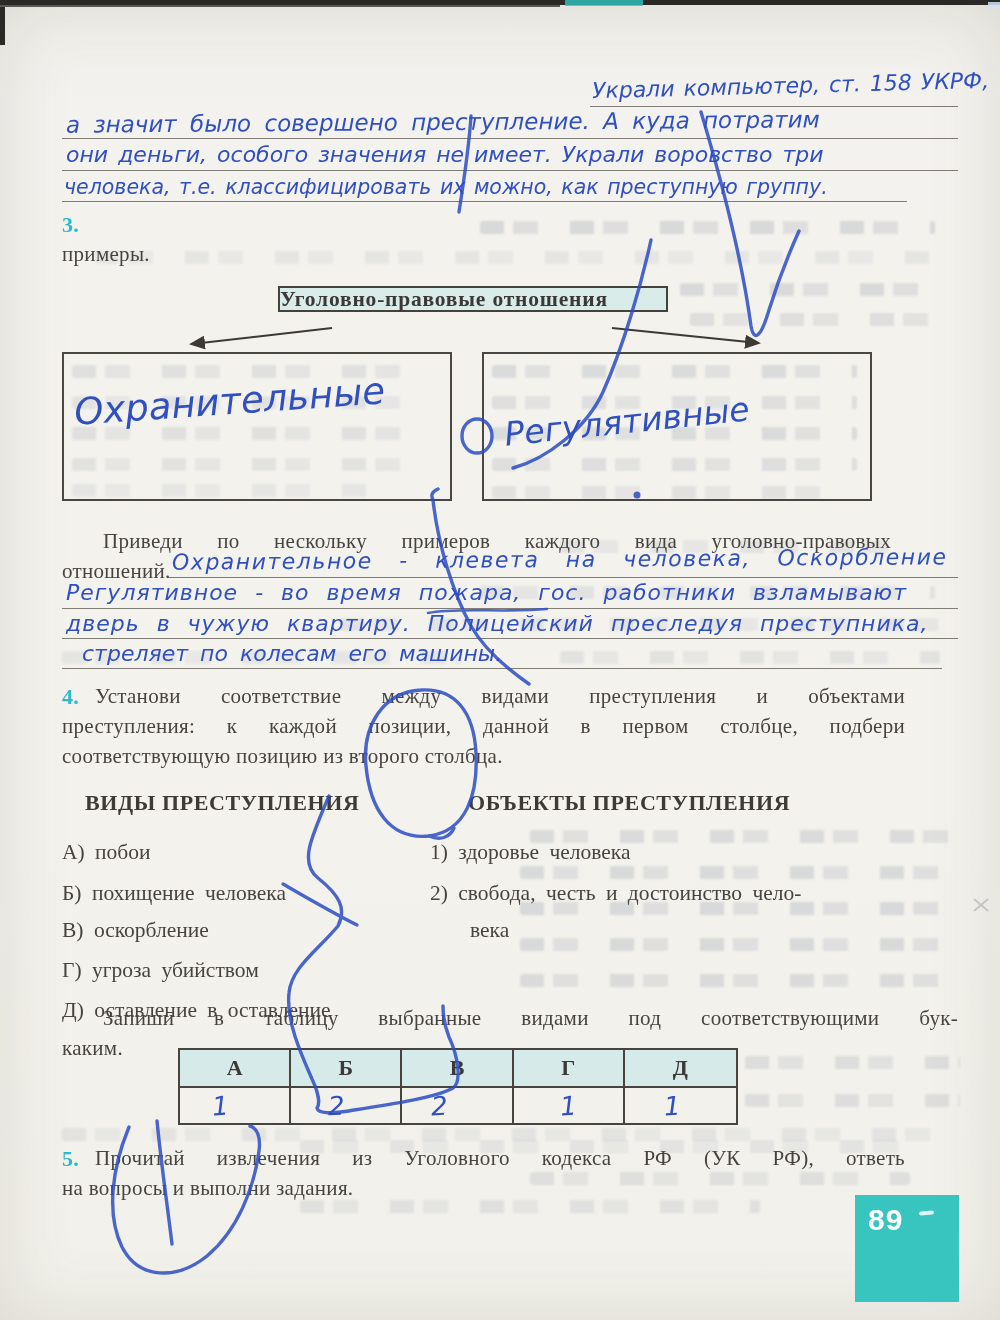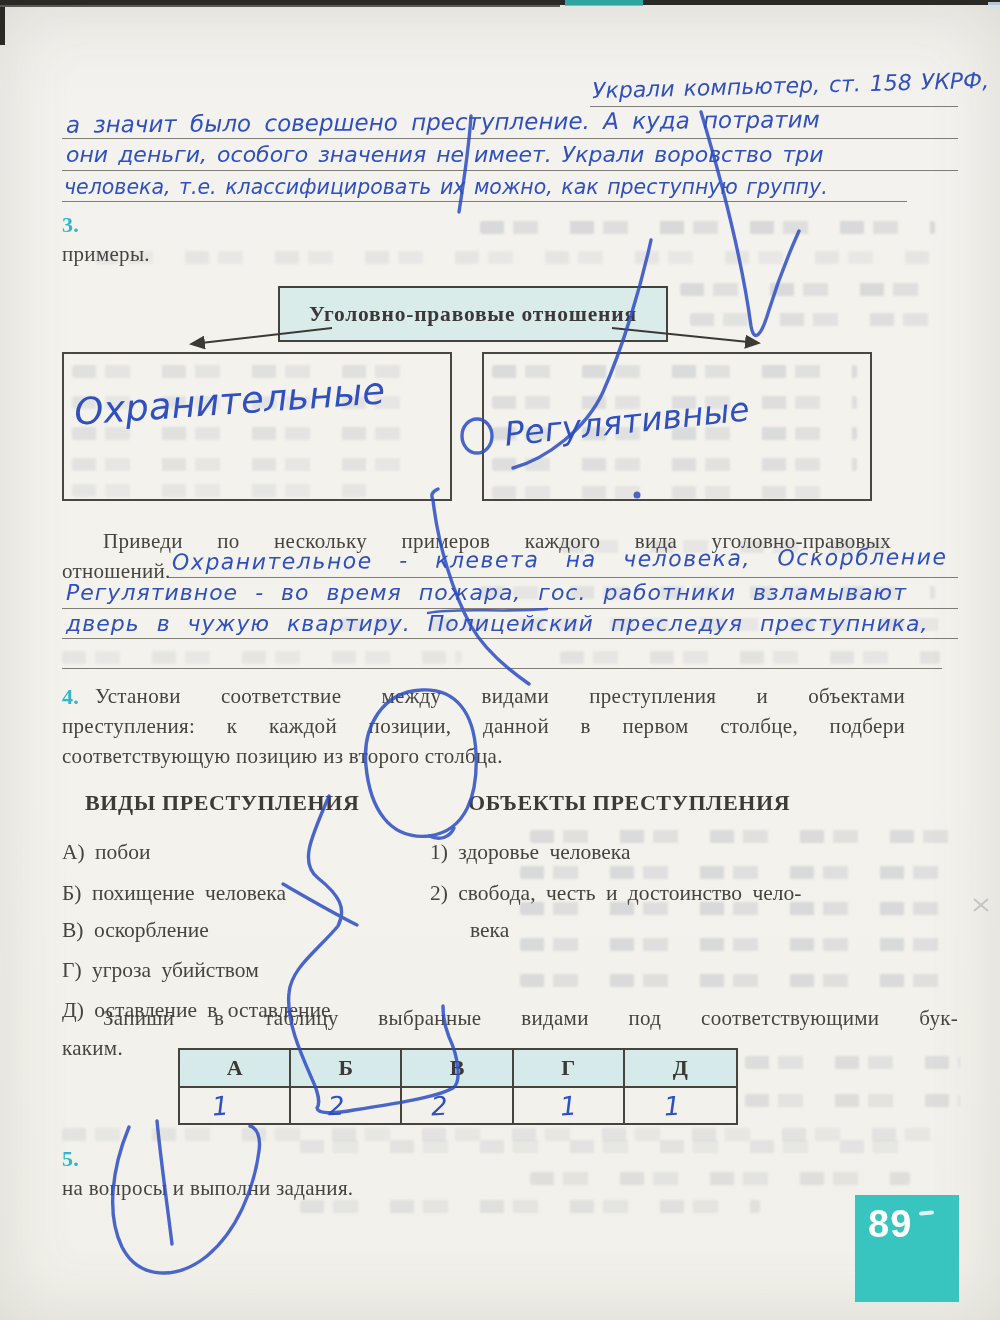--- a/index.html
+++ b/index.html
@@ -7,38 +7,38 @@
     background:linear-gradient(180deg,#efeee9 0%,#f3f2ee 8%,#f3f2ed 60%,#f1f0ea 100%);
     box-shadow:inset 0 0 70px rgba(110,105,90,.16);
     font-family:"Liberation Serif",serif;color:#474440;}
   .pl{position:absolute;white-space:nowrap;font-size:21px;line-height:1.25;letter-spacing:.3px;}
   .just{white-space:normal;text-align:justify;text-align-last:justify;}
   .num{color:#2bb9cb;font-weight:bold;}
   .hw{position:absolute;font-family:"DejaVu Sans",sans-serif;font-style:italic;
       color:#3150bf;white-space:nowrap;line-height:1.1;}
   .rule{position:absolute;height:0;border-top:1.5px solid rgba(90,86,78,.75);}
   .sbox{position:absolute;border:2px solid #4a4641;background:transparent;}
-  .titlebox{position:absolute;left:278px;top:286px;width:390px;height:56px;
+  .titlebox{position:absolute;left:278px;top:286px;width:390px;height:26px;
       background:#d9ecea;border:2px solid #45413c;box-sizing:border-box;
-      display:flex;align-items:center;justify-content:center;
+      display:flex;align-items:center;justify-content:flex-start;
       font-weight:bold;font-size:21.5px;letter-spacing:.8px;color:#3b3835;}
   .colhead{position:absolute;font-weight:bold;font-size:22px;letter-spacing:.6px;color:#3e3b37;}
   .item{position:absolute;font-size:21.5px;word-spacing:5px;white-space:nowrap;}
   .tbl{position:absolute;left:178px;top:1048px;width:560px;border:2px solid #474440;box-sizing:border-box;}
   .trow{display:flex;}
   .tcell{width:112px;box-sizing:border-box;border-right:2px solid #474440;
       display:flex;align-items:center;justify-content:center;}
   .tcell:last-child{border-right:none;}
   .th{height:38px;background:#d6ebe9;font-weight:bold;font-size:22px;color:#3b3835;
       border-bottom:2px solid #474440;}
   .td{height:35px;background:transparent;}
   .tdigit{font-family:"DejaVu Sans",sans-serif;font-style:italic;color:#3150bf;font-size:26px;}
   .badge{position:absolute;left:855px;top:1195px;width:104px;height:107px;background:#38c4bf;}
   .badge .n{position:absolute;left:13px;top:8px;color:#fdfefe;font-family:"Liberation Sans",sans-serif;
-      font-weight:bold;font-size:38px;letter-spacing:1px;}
+      font-weight:bold;font-size:30px;letter-spacing:1px;}
   .badge .dash{position:absolute;left:64px;top:16px;width:15px;height:4px;background:#f2fbfb;
       transform:rotate(-6deg);border-radius:2px;opacity:.9;}
   .bl{position:absolute;display:block;height:13px;border-radius:3px;filter:blur(1.3px);
       background:repeating-linear-gradient(90deg,rgba(108,116,140,.5) 0 24px,rgba(108,116,140,0) 24px 33px,
       rgba(108,116,140,.38) 33px 58px,rgba(108,116,140,0) 58px 90px);}
   .scan-top{position:absolute;left:0;top:0;width:1000px;height:5px;background:#2b2926;}
   .scan-top2{position:absolute;left:0;top:4px;width:560px;height:3px;background:rgba(43,41,38,.75);}
   .notch{position:absolute;left:0;top:7px;width:5px;height:38px;background:#2b2926;}
   .tealmark{position:absolute;left:565px;top:0;width:78px;height:6px;background:#2fc5c0;opacity:.8;filter:blur(.5px);}
   .cornerdash{position:absolute;left:988px;top:2px;width:12px;height:5px;background:#cfe4f2;opacity:.85;}
@@ -107,20 +107,21 @@
   <div class="hw" style="left:504px;top:404px;font-size:33px;transform:rotate(-6deg)">Регулятивные</div>
 
   <div class="pl just" style="left:103px;top:528px;width:788px">Приведи по нескольку примеров каждого вида уголовно-правовых</div>
   <div class="pl" style="left:62px;top:558px">отношений.</div>
   <div class="hw" style="left:172px;top:548px;font-size:22px;word-spacing:18px;letter-spacing:1.5px;transform:rotate(-.4deg)">Охранительное - клевета на человека, Оскорбление</div>
   <div class="rule" style="left:168px;top:577px;width:790px"></div>
   <div class="hw" style="left:66px;top:581px;font-size:22px;word-spacing:9px;letter-spacing:1px">Регулятивное - во время пожара, гос. работники взламывают</div>
   <div class="rule" style="left:62px;top:608px;width:896px"></div>
   <div class="hw" style="left:66px;top:612px;font-size:22px;word-spacing:9px;letter-spacing:1px">дверь в чужую квартиру. Полицейский преследуя преступника,</div>
   <div class="rule" style="left:62px;top:638px;width:896px"></div>
+  <div class="hw" style="left:82px;top:642px;font-size:22px;word-spacing:5px">стреляет по колесам его машины.</div>
   <div class="rule" style="left:62px;top:668px;width:880px"></div>
 
   <div class="pl num" style="left:62px;top:683px;font-size:22px">4.</div>
   <div class="pl just" style="left:95px;top:683px;width:810px">Установи соответствие между видами преступления и объектами</div>
   <div class="pl" style="left:62px;top:743px">соответствующую позицию из второго столбца.</div>
   <div class="pl just" style="left:62px;top:713px;width:843px">преступления: к каждой позиции, данной в первом столбце, подбери</div>
 
   <div class="colhead" style="left:85px;top:790px">ВИДЫ ПРЕСТУПЛЕНИЯ</div>
   <div class="colhead" style="left:468px;top:790px">ОБЪЕКТЫ ПРЕСТУПЛЕНИЯ</div>
 
@@ -168,20 +169,21 @@
       <div class="tcell td">
           <span class="tdigit" style="transform:rotate(-4deg)">1</span>
         </div>
       <div class="tcell td">
           <span class="tdigit" style="transform:translateX(-8px) rotate(-3deg)">1</span>
         </div>
     </div>
   </div>
 
   <div class="pl num" style="left:62px;top:1145px;font-size:22px">5.</div>
+  <div class="pl just" style="left:95px;top:1145px;width:810px">Прочитай извлечения из Уголовного кодекса РФ (УК РФ), ответь</div>
   <div class="pl" style="left:62px;top:1175px">на вопросы и выполни задания.</div>
 
   <div class="badge">
     <div class="n">89</div>
     <div class="dash"></div>
   </div>
 
   <svg class="overlay" width="1000" height="1320" viewBox="0 0 1000 1320">
     <defs>
       <marker id="ah" markerUnits="userSpaceOnUse" markerWidth="16" markerHeight="14" refX="13" refY="7" orient="auto">

